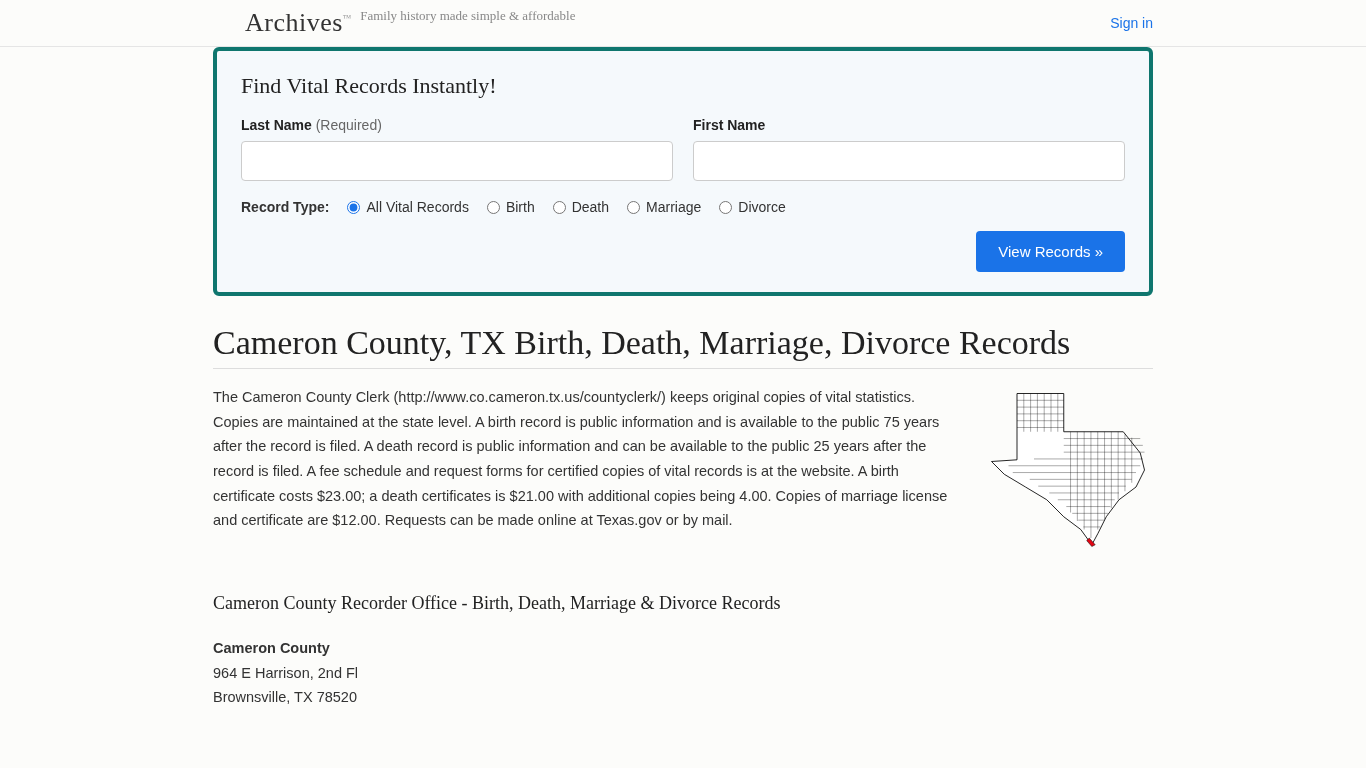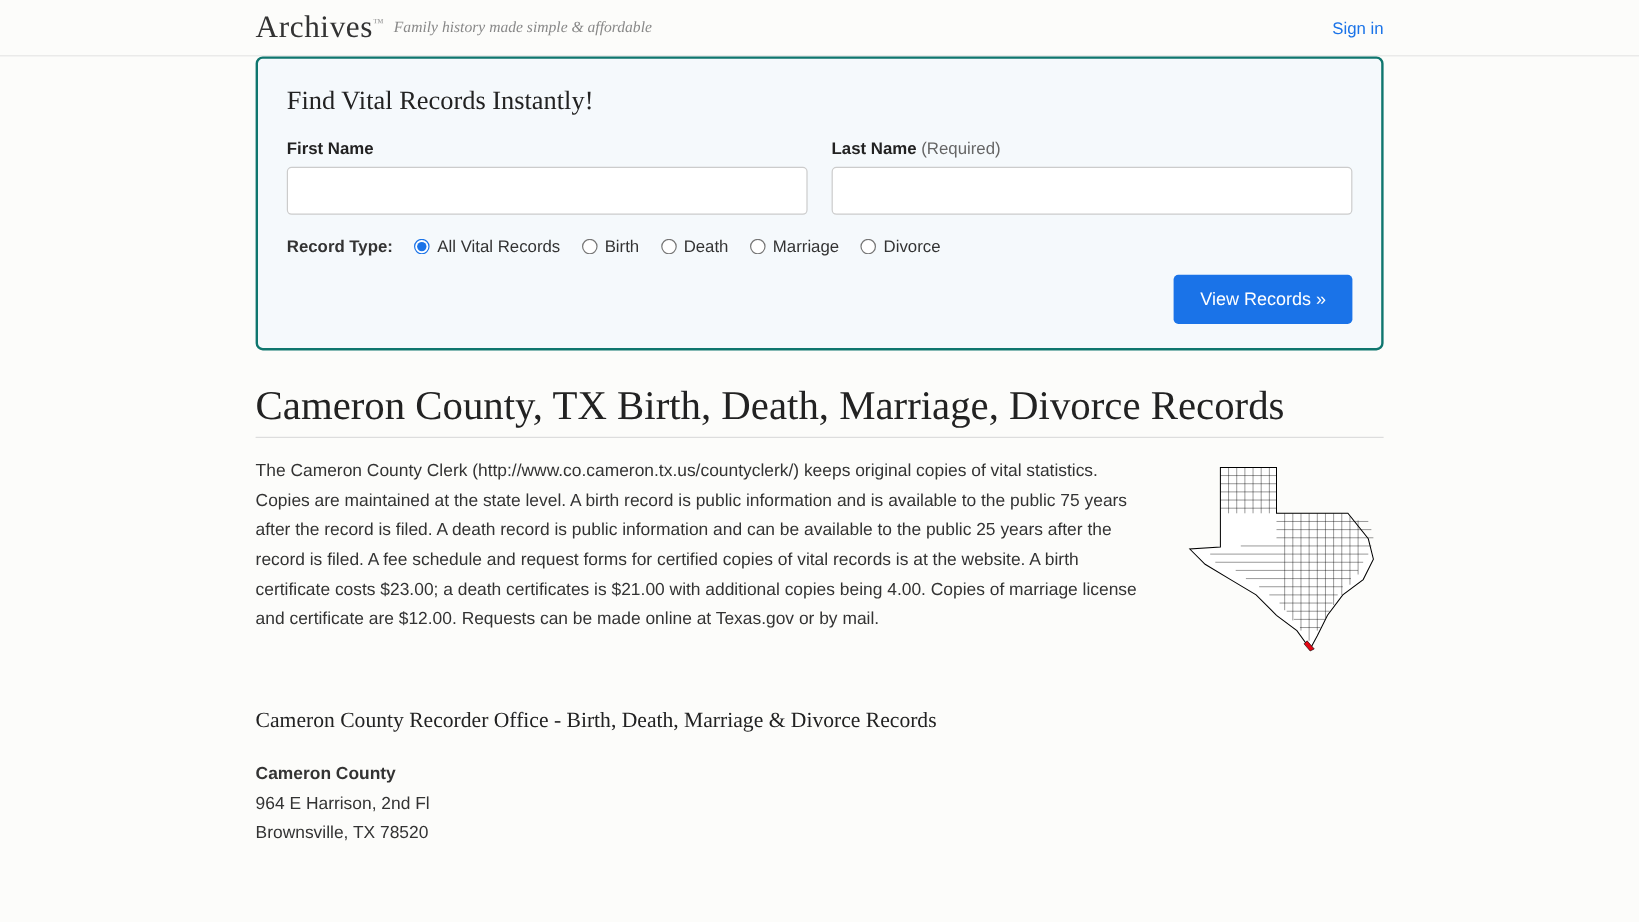--- a/index.html
+++ b/index.html
@@ -1,31 +1,31 @@
 <!DOCTYPE html>
 <html><head>
   <meta charset="utf-8">
   <style>
     * { box-sizing: border-box; margin: 0; padding: 0; }
     body { font-family: -apple-system, BlinkMacSystemFont, "Segoe UI", Helvetica, Arial, sans-serif; background: #fcfcfa; color: #333; }
     .topbar { background: #fcfcfa; border-bottom: 1px solid #e5e5e5; }
     .topbar-inner { max-width: 940px; margin: 0 auto; display: flex; align-items: center; justify-content: space-between; padding: 8px 0; }
-    .brand { display: flex; align-items: center; gap: 8px; }
+    .brand { display: flex; align-items: flex-start; gap: 8px; margin-left: 32px; }
     .brand-logo { font-family: Georgia, "Times New Roman", serif; font-size: 26px; font-weight: 400; color: #333; letter-spacing: 0.5px; }
     .brand-tm { font-size: 9px; vertical-align: super; color: #999; }
-    .brand-tagline { font-family: Georgia, serif; font-style: italic; font-size: 13px; color: #888; }
+    .brand-tagline { font-family: Georgia, serif; font-size: 13px; color: #888; }
     .topbar-actions { display: flex; align-items: center; gap: 16px; }
     .signin-link { color: #1a73e8; text-decoration: none; font-size: 14px; }
     .trial-btn { background: #d14500; color: #fff; border: none; padding: 10px 18px; border-radius: 4px; font-size: 14px; cursor: pointer; }
     .container { max-width: 940px; margin: 0 auto; padding: 0 0 40px 0; }
     .breadcrumb { padding: 18px 0 14px 0; font-size: 14px; color: #333; }
     .breadcrumb a { color: #1a73e8; text-decoration: none; }
     .breadcrumb .sep { color: #333; margin: 0 4px; }
     .breadcrumb .current { color: #333; }
-    .search-card { background: #f5f9fc; border: 2px solid #0f766e; border-radius: 6px; padding: 22px 24px 20px 24px; }
+    .search-card { background: #f5f9fc; border: 4px solid #0f766e; border-radius: 6px; padding: 22px 24px 20px 24px; }
     .search-title { font-family: Georgia, serif; font-size: 22px; font-weight: 400; color: #222; margin-bottom: 18px; }
     .form-row { display: flex; gap: 20px; margin-bottom: 18px; }
     .form-col { flex: 1; display: flex; flex-direction: column; }
     .form-label { font-size: 14px; font-weight: 700; color: #222; margin-bottom: 8px; }
     .form-label .req { font-weight: 400; color: #666; }
     .text-input { height: 40px; border: 1px solid #ccc; border-radius: 4px; padding: 0 10px; font-size: 14px; background: #fff; }
     .select-wrap { position: relative; }
     .select-input { width: 100%; height: 40px; border: 1px solid #ccc; border-radius: 4px; padding: 0 30px 0 10px; font-size: 14px; background: #fff; appearance: none; cursor: pointer; }
     .select-caret { position: absolute; right: 12px; top: 50%; transform: translateY(-50%); pointer-events: none; color: #555; font-size: 10px; }
     .radio-row { display: flex; align-items: center; gap: 18px; font-size: 14px; margin-bottom: 16px; flex-wrap: wrap; }
@@ -59,25 +59,25 @@
 </div>
 
 <div class="container">
 
 
   <div class="search-card">
     <div class="search-title">Find Vital Records Instantly!</div>
 
     <div class="form-row">
       <div class="form-col">
-        <label class="form-label">First Name</label>
+        <label class="form-label"><span>Last Name</span> <span class="req">(Required)</span></label>
         <input type="text" class="text-input" style="">
       </div>
       <div class="form-col">
-        <label class="form-label"><span>Last Name</span> <span class="req">(Required)</span></label>
+        <label class="form-label">First Name</label>
         <input type="text" class="text-input" style="">
       </div>
     </div>
 
     <div class="radio-row">
       <span class="rt-label">Record Type:</span>
       <label class="radio-opt">
           <input type="radio" name="rt" checked="" style=""> 
           <span>All Vital Records</span>
         </label>

